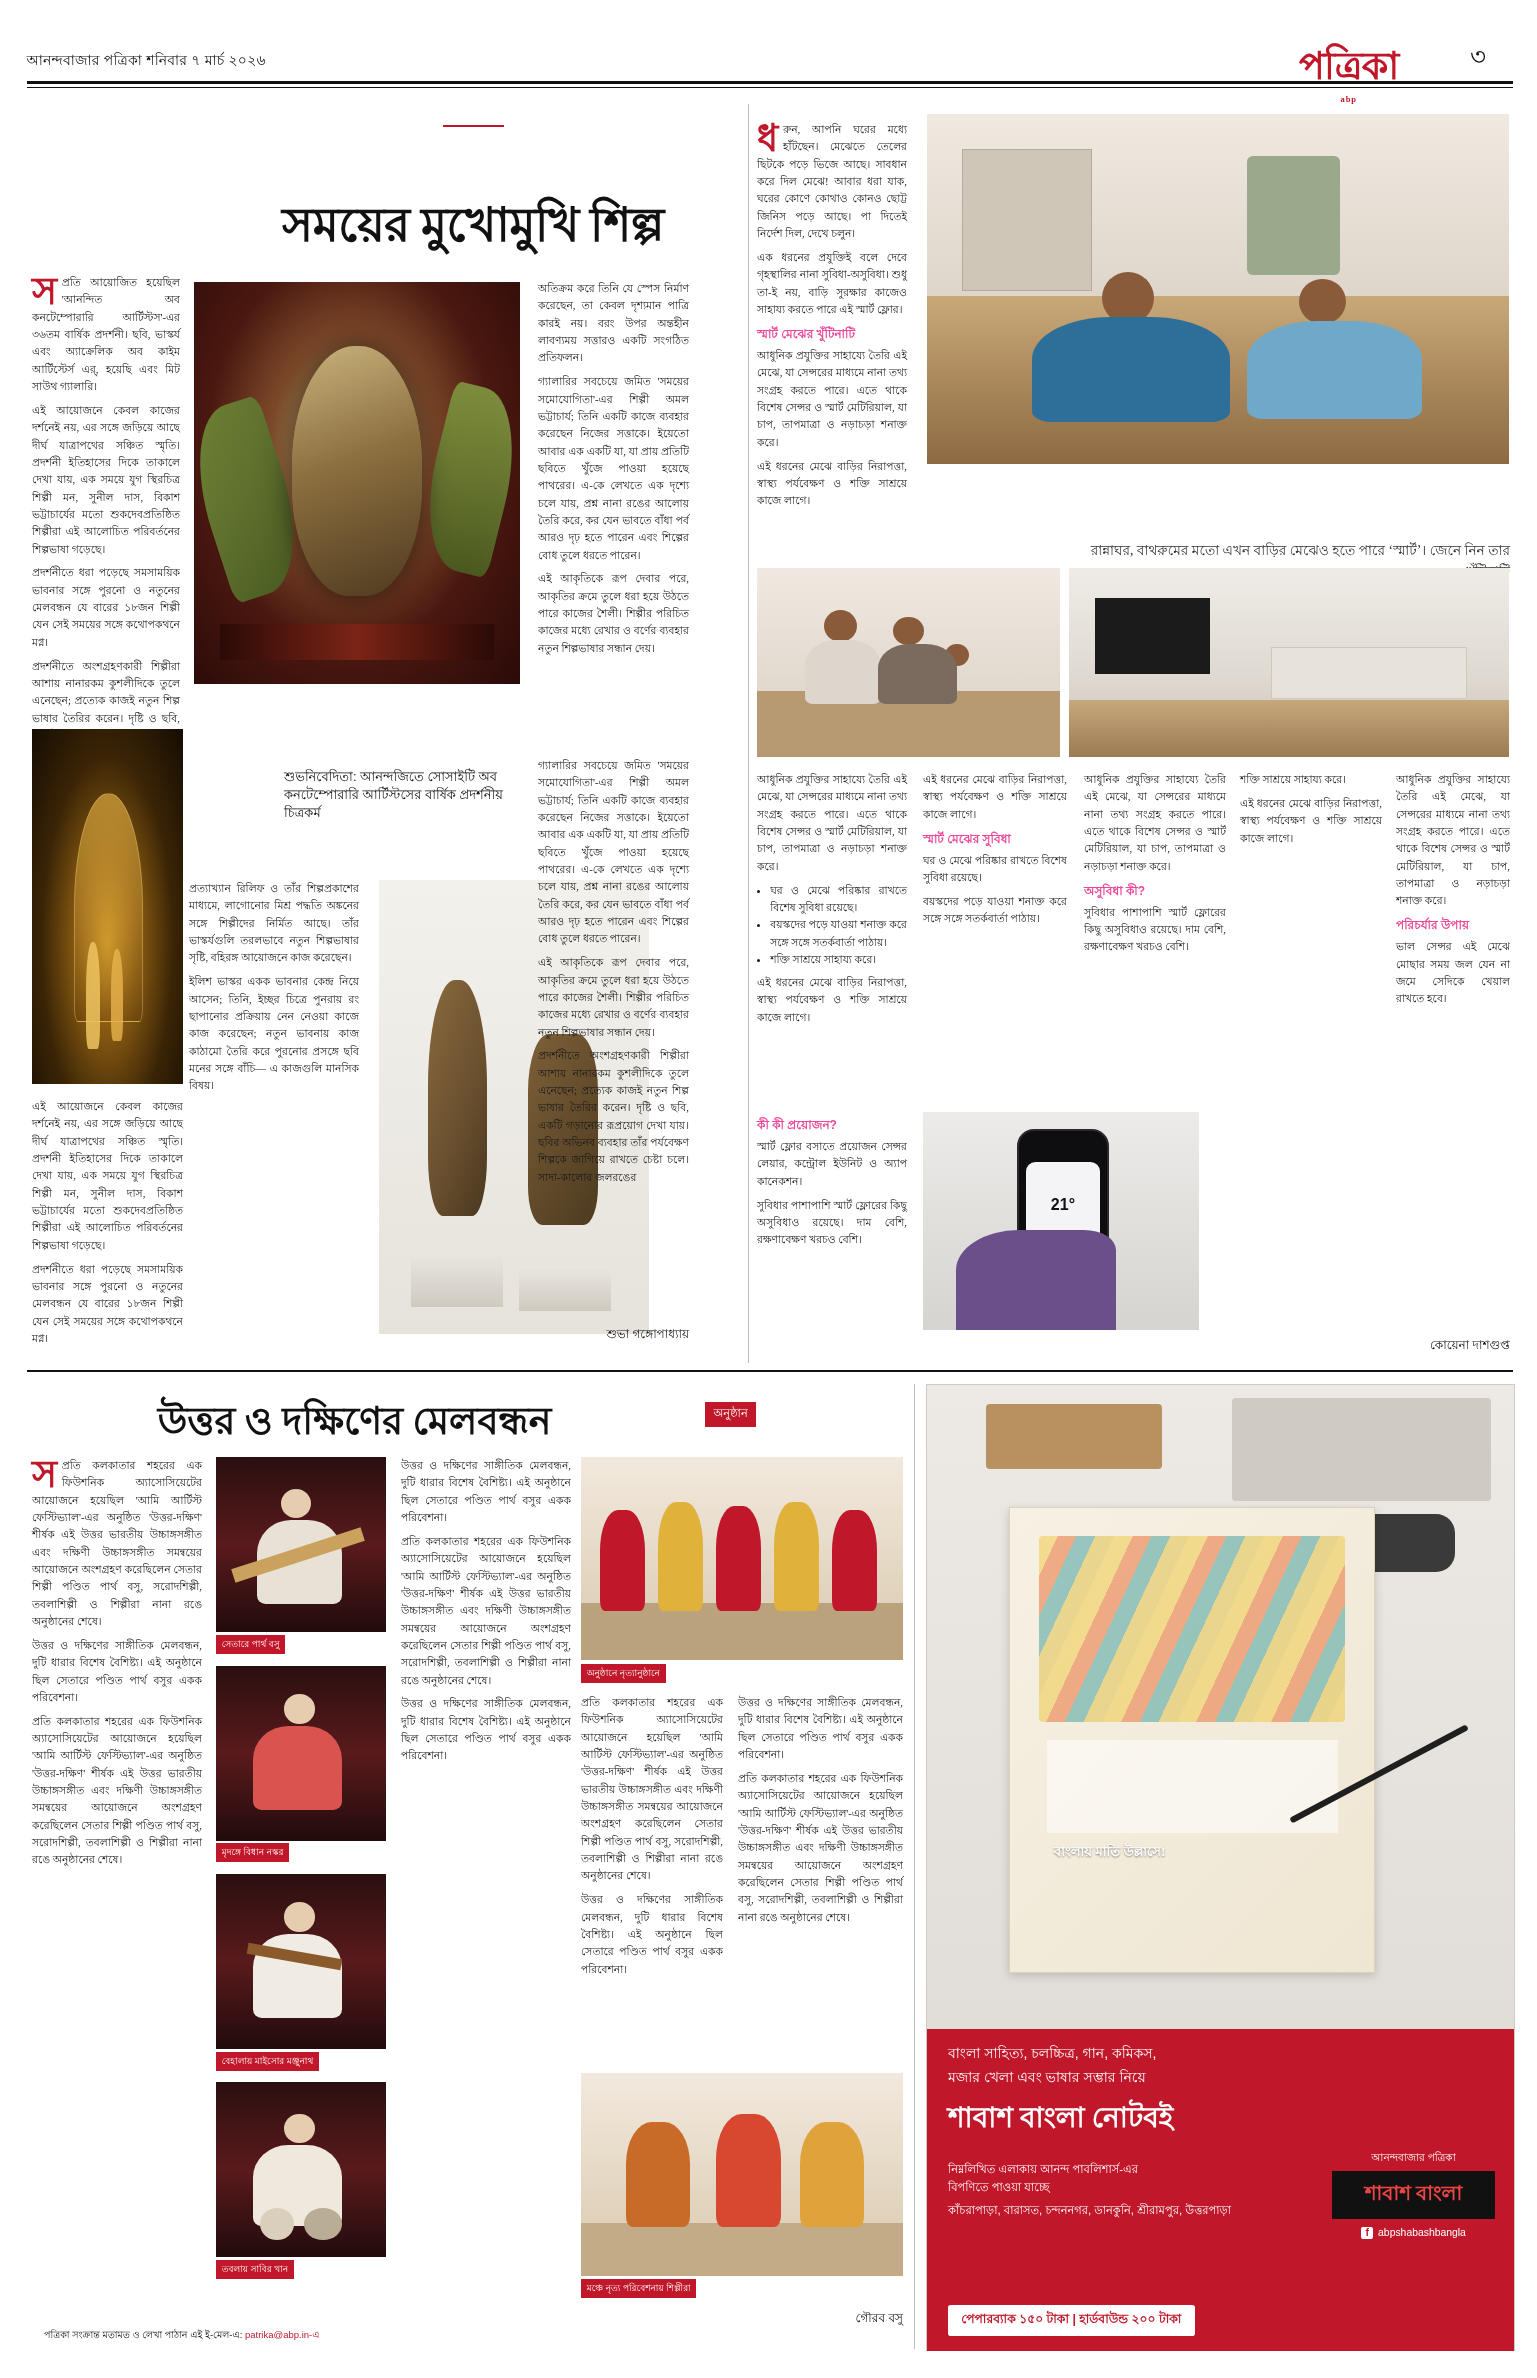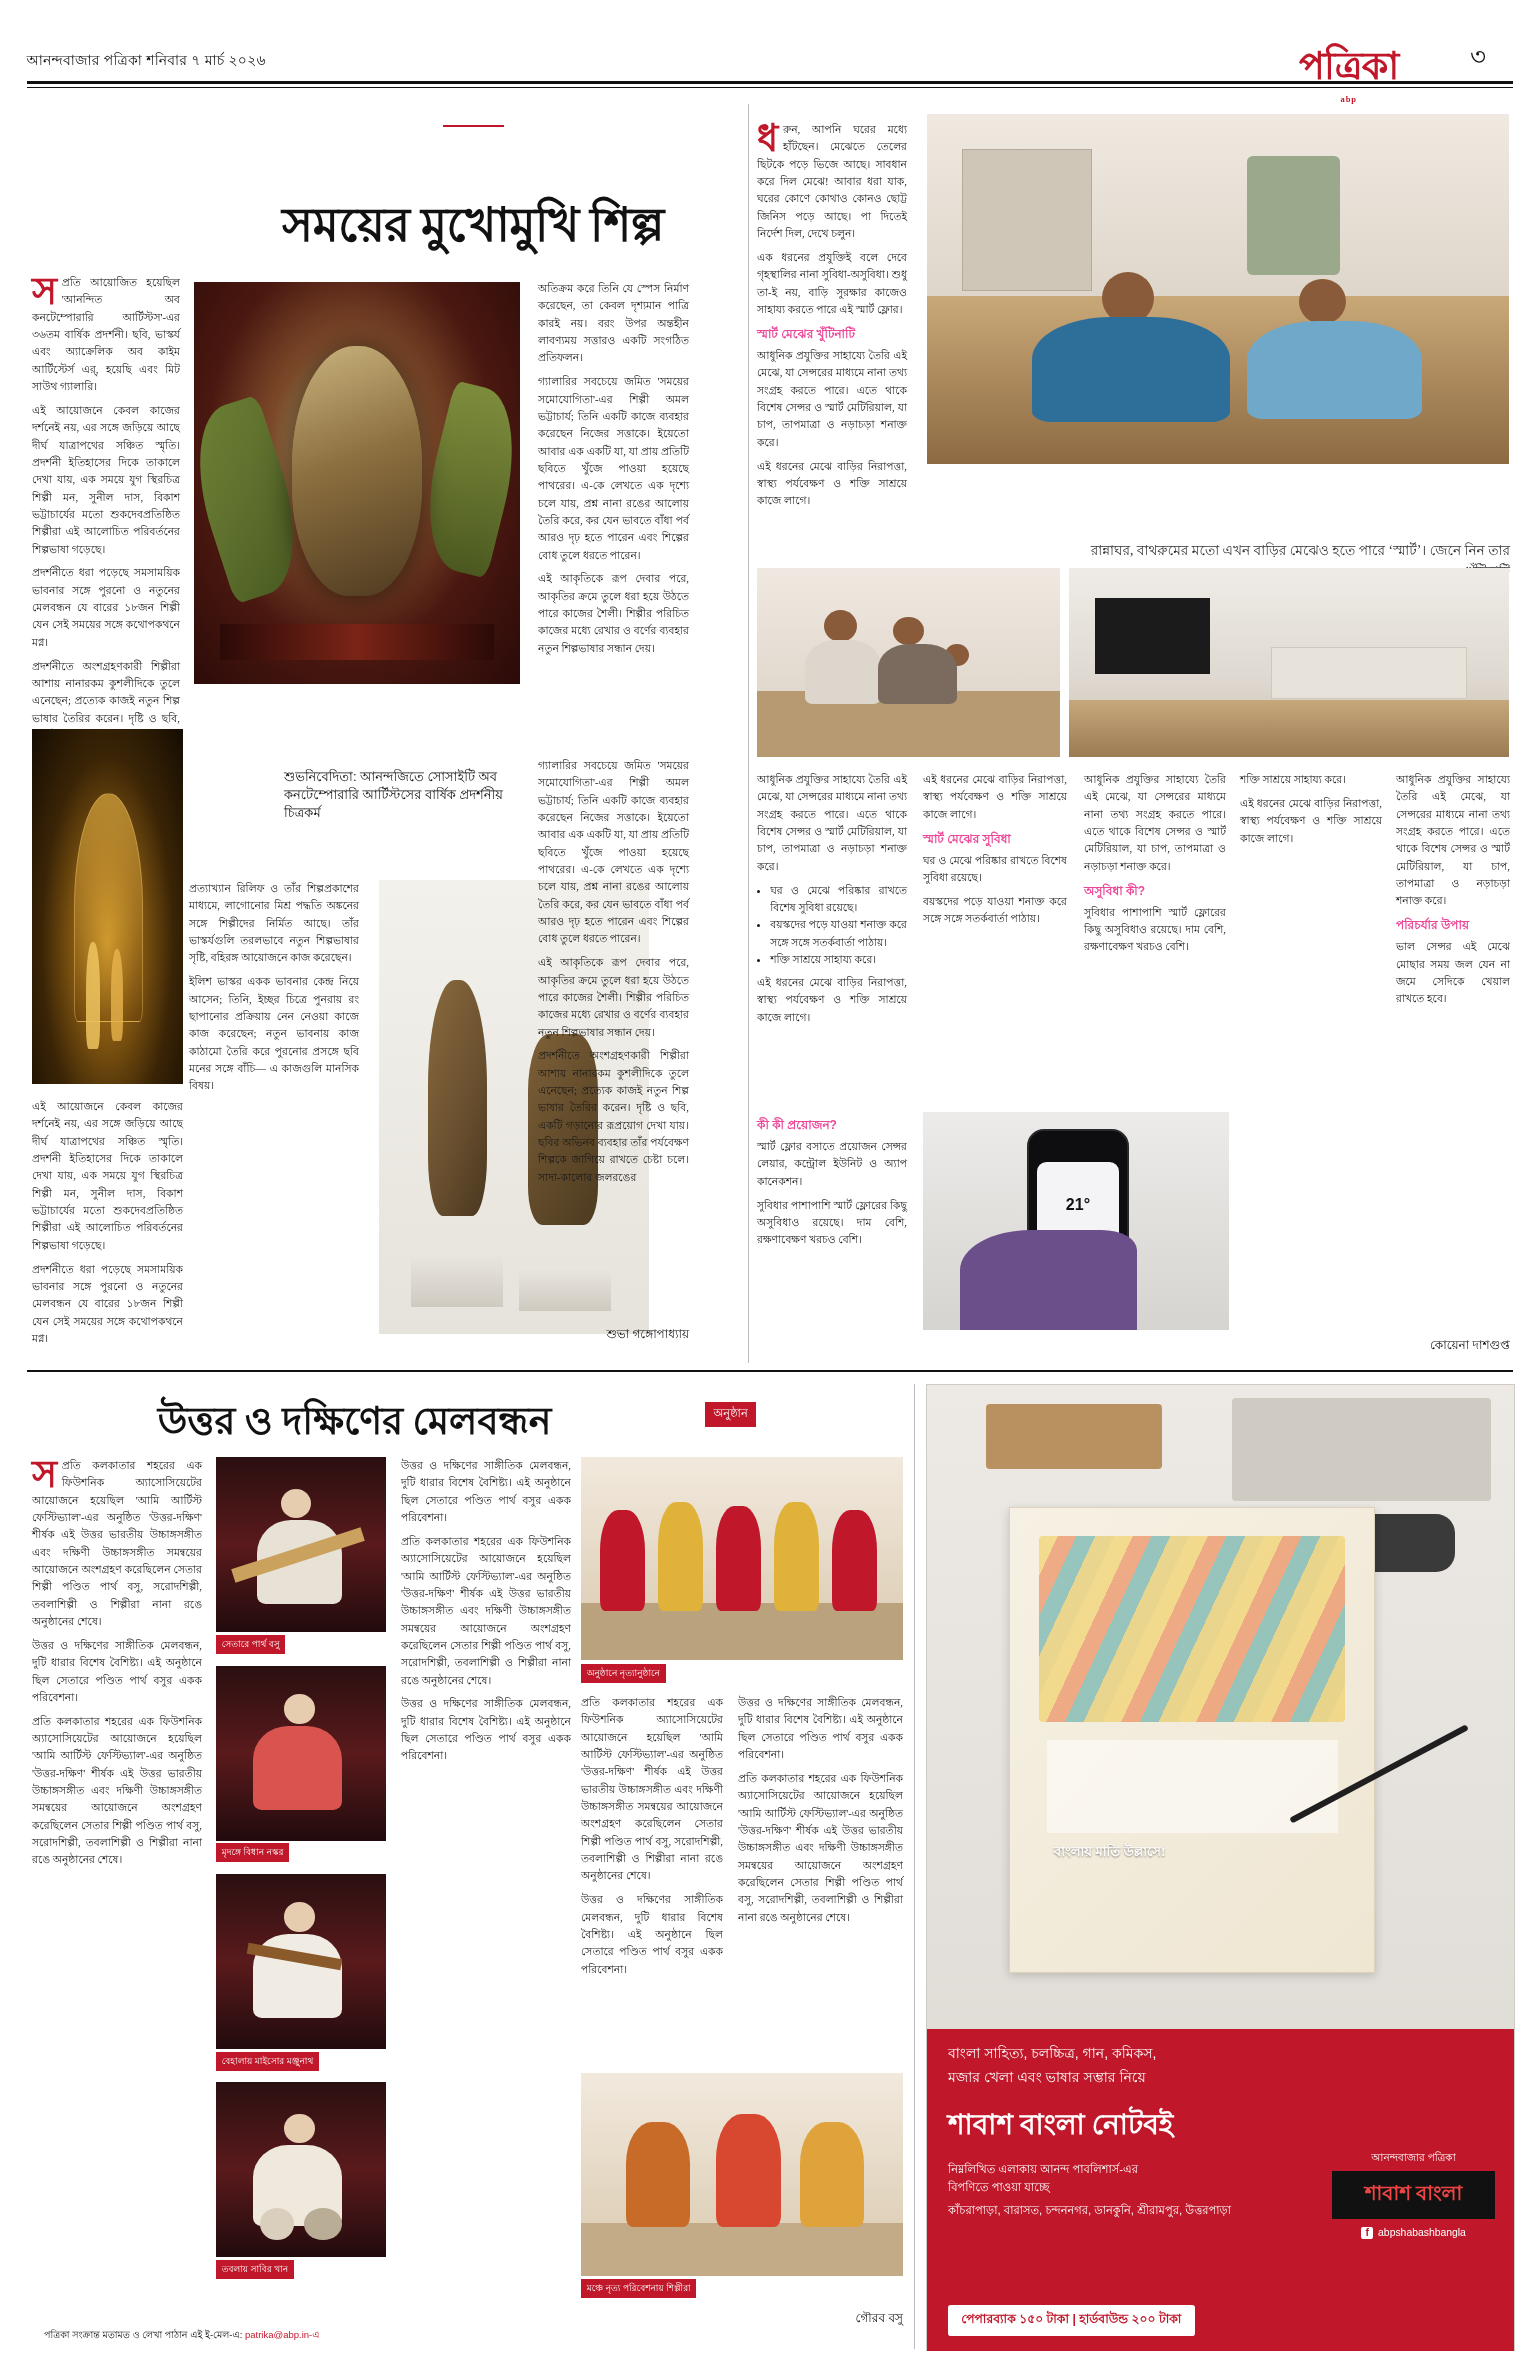--- a/index.html
+++ b/index.html
@@ -221,21 +221,21 @@
     <p>শক্তি সাশ্রয়ে সাহায্য করে।</p>
     <p>এই ধরনের মেঝে বাড়ির নিরাপত্তা, স্বাস্থ্য পর্যবেক্ষণ ও শক্তি সাশ্রয়ে কাজে লাগে।</p>
   </div>
 
   <div class="col" style="left:1396px;top:771px;width:114px;">
     <p>আধুনিক প্রযুক্তির সাহায্যে তৈরি এই মেঝে, যা সেন্সরের মাধ্যমে নানা তথ্য সংগ্রহ করতে পারে। এতে থাকে বিশেষ সেন্সর ও স্মার্ট মেটিরিয়াল, যা চাপ, তাপমাত্রা ও নড়াচড়া শনাক্ত করে।</p>
     <div class="subhead">পরিচর্যার উপায়</div>
     <p>ভাল সেন্সর এই মেঝে মোছার সময় জল যেন না জমে সেদিকে খেয়াল রাখতে হবে।</p>
   </div>
 
-  <div class="imgbox" style="left:923px;top:1112px;width:306px;height:218px;background:linear-gradient(180deg,#ecebe9,#d6d4d0);">
+  <div class="imgbox" style="left:923px;top:1112px;width:276px;height:218px;background:linear-gradient(180deg,#ecebe9,#d6d4d0);">
     <div style="position:absolute;left:34%;top:8%;width:32%;height:78%;background:#0e0e10;border-radius:17px;border:2.8px solid #2a2a2d;">
       <div style="position:absolute;left:8%;top:18%;width:84%;height:58%;background:#f4f4f6;border-radius:9.5px;">
         <div style="position:absolute;left:50%;top:44%;transform:translate(-50%,-50%);font-size:16px;font-weight:bold;color:#111;font-family:'Liberation Sans',sans-serif;">21°</div>
       </div>
     </div>
     <div style="position:absolute;left:12%;bottom:0;width:58%;height:46%;background:#6b4f8a;border-radius:40% 20% 0 0;"></div>
   </div>
 
   <div class="col" style="left:757px;top:1112px;width:150px;">
     <div class="subhead">কী কী প্রয়োজন?</div>
@@ -339,21 +339,21 @@
         <div style="position:absolute;left:10%;top:50%;width:80%;height:20%;background:#fff;opacity:.55;"></div>
         <div style="position:absolute;left:12%;top:72%;font-size:13.2px;color:#fff;font-weight:bold;text-shadow:0 0.9px 1.9px #0007;">বাংলায় মাতি উল্লাসে!</div>
       </div>
       <div style="position:absolute;left:60%;top:60%;width:34%;height:5.7px;background:#1f1f1f;border-radius:2.8px;transform:rotate(-28deg);"></div>
     </div>
 
     <div class="ad-red" style="position:absolute;left:0;top:644px;width:100%;height:322px;">
       <div style="position:absolute;left:21px;top:13.2px;width:397px;">
         <div class="ad-sub">বাংলা সাহিত্য, চলচ্চিত্র, গান, কমিকস,</div>
         <div class="ad-sub">মজার খেলা এবং ভাষার সম্ভার নিয়ে</div>
-        <div class="ad-title" style="margin-top:13px;">শাবাশ বাংলা নোটবই</div>
+        <div class="ad-title" style="margin-top:6px;">শাবাশ বাংলা নোটবই</div>
       </div>
       <div style="position:absolute;left:21px;top:132px;width:407px;color:#fff;font-family:'Liberation Sans',sans-serif;font-size:11.4px;line-height:1.55;">
         <div>নিম্নলিখিত এলাকায় আনন্দ পাবলিশার্স-এর</div>
         <div>বিপণিতে পাওয়া যাচ্ছে</div>
         <div style="margin-top:5.7px;">কাঁচরাপাড়া, বারাসত, চন্দননগর, ডানকুনি, শ্রীরামপুর, উত্তরপাড়া</div>
       </div>
 
       <div style="position:absolute;right:19px;top:121px;width:163px;text-align:center;">
         <div style="font-size:10.4px;color:#fff;font-family:'Liberation Sans',sans-serif;">আনন্দবাজার পত্রিকা</div>
         <div class="stamp" style="margin-top:3.8px;padding:7.6px 5.7px;font-size:20px;font-family:'Liberation Serif',serif;">শাবাশ বাংলা</div>

